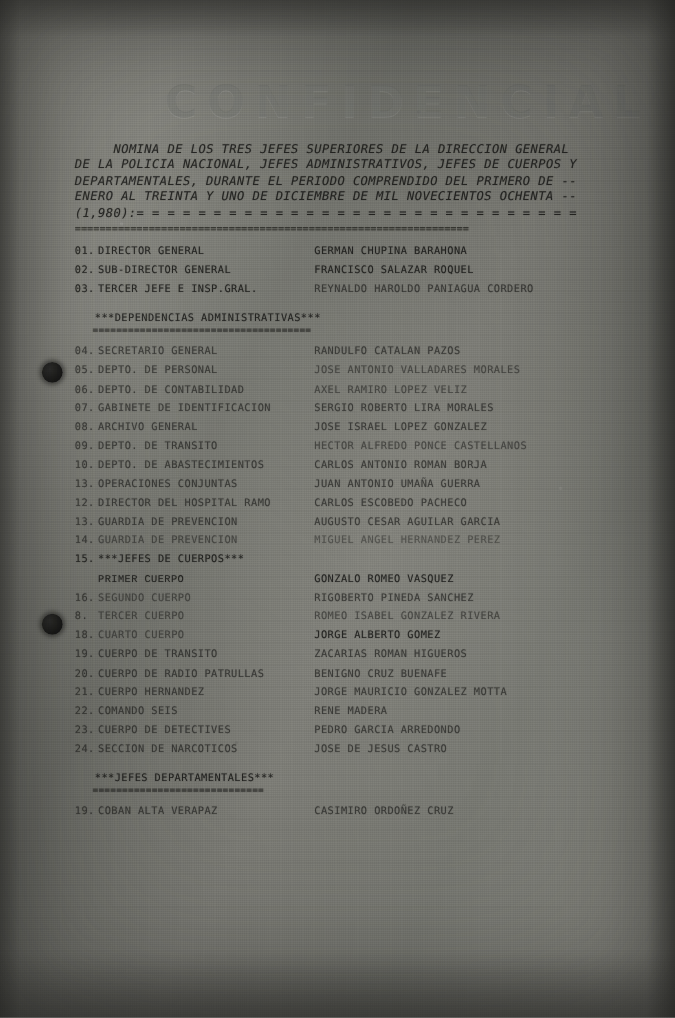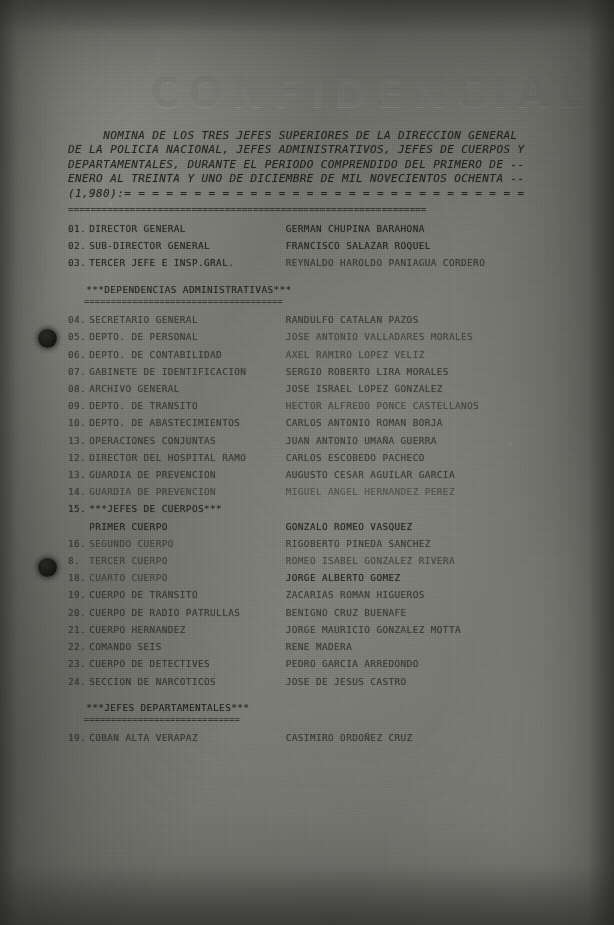--- a/index.html
+++ b/index.html
@@ -153,21 +153,21 @@
     padding: 0;
     vertical-align: top;
     font-size: 9.4px;
     line-height: 17.2px;
     white-space: pre;
   }
   td.num-col { width: 21px; }
   td.post-col { width: 195px; }
   td.name-col { width: 280px; }
 
-  .indent-post { padding-left: 21px; }
+  .indent-post { padding-left: 21px; font-family: Liberation Mono, monospace; }
 
   
   .fade-1 { opacity: .80; }
   .fade-2 { opacity: .66; }
   .fade-3 { opacity: .55; margin-left: 48px; }
   .dark-1 { opacity: 1; color:#1b1b19; }
 </style>
 </head>
 <body>
 

